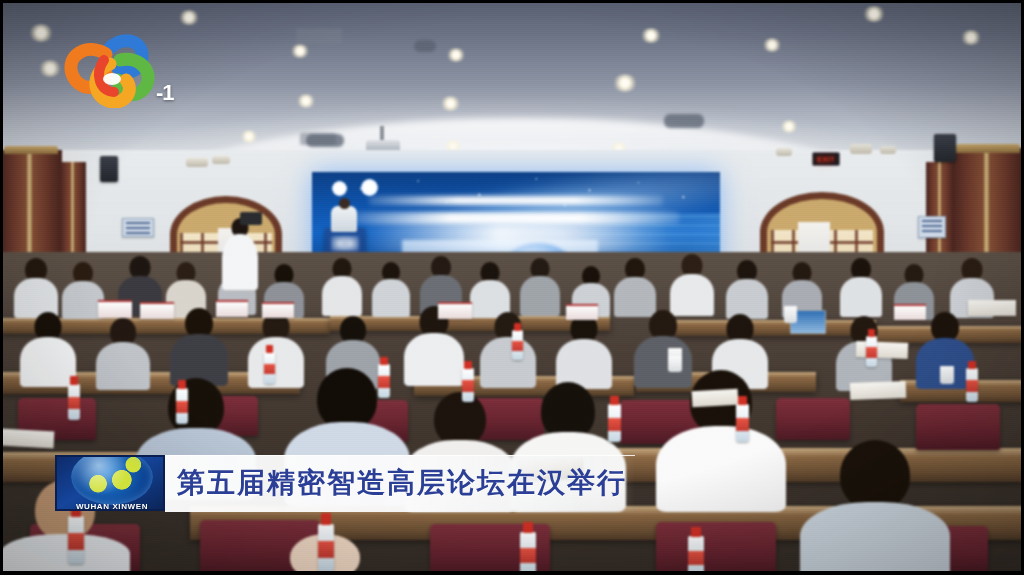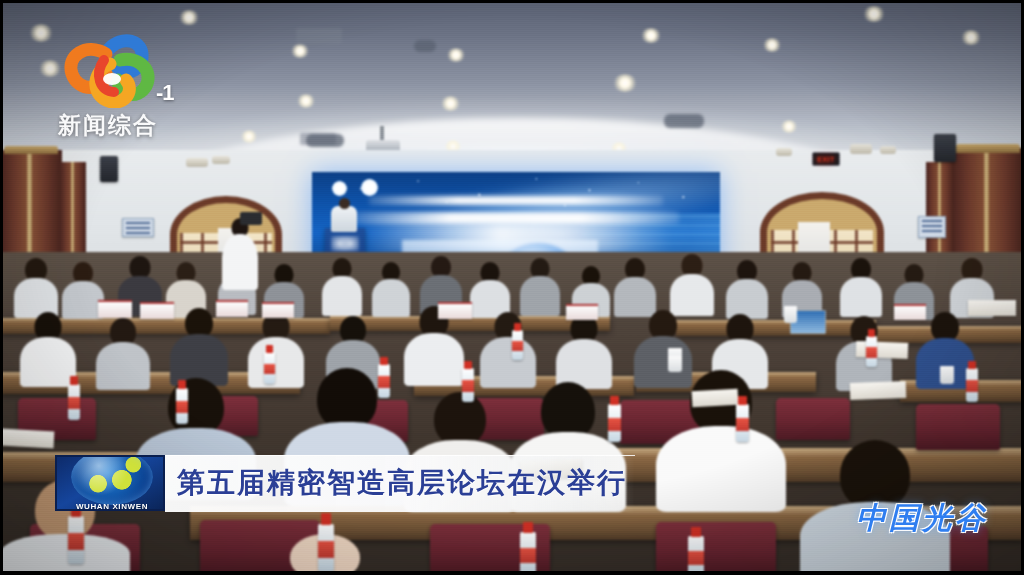--- a/index.html
+++ b/index.html
@@ -814,32 +814,30 @@
       <g fill="none" stroke-linecap="round" stroke-width="13">
         <path d="M48 20 C62 4, 84 10, 82 28 C80 44, 60 46, 56 34" stroke="#2f7ad6"></path>
         <path d="M60 30 C78 26, 94 40, 86 56 C78 70, 58 66, 58 50" stroke="#5fb843"></path>
         <path d="M46 24 C26 12, 6 26, 12 44 C18 62, 44 62, 46 44" stroke="#f07a1e"></path>
         <path d="M50 34 C34 40, 30 62, 46 70 C62 78, 76 62, 66 50" stroke="#f5a623"></path>
         <path d="M44 30 C34 44, 40 62, 54 62" stroke="#e8452c" stroke-width="10"></path>
       </g>
       <ellipse cx="52" cy="49" rx="9" ry="6" fill="#ffffff" opacity=".95"></ellipse>
     </svg>
     <div id="bug-num">-1</div>
-    <div id="bug-name">新闻综合</div>
   </div>
 
   <div id="lower-third">
     <div id="lt-bar"></div>
     <div id="lt-logo">
       <div id="lt-globe"></div>
       <div id="lt-logo-py">WUHAN XINWEN</div>
     </div>
     <div id="lt-headline">第五届精密智造高层论坛在汉举行</div>
   </div>
 
-  <div id="watermark">中国光谷</div>
 
   <div class="lb" id="lb-top"></div>
   <div class="lb" id="lb-bot"></div>
   <div class="lb" id="lb-left"></div>
   <div class="lb" id="lb-right"></div>
 
 </div>
 
 </body></html>

